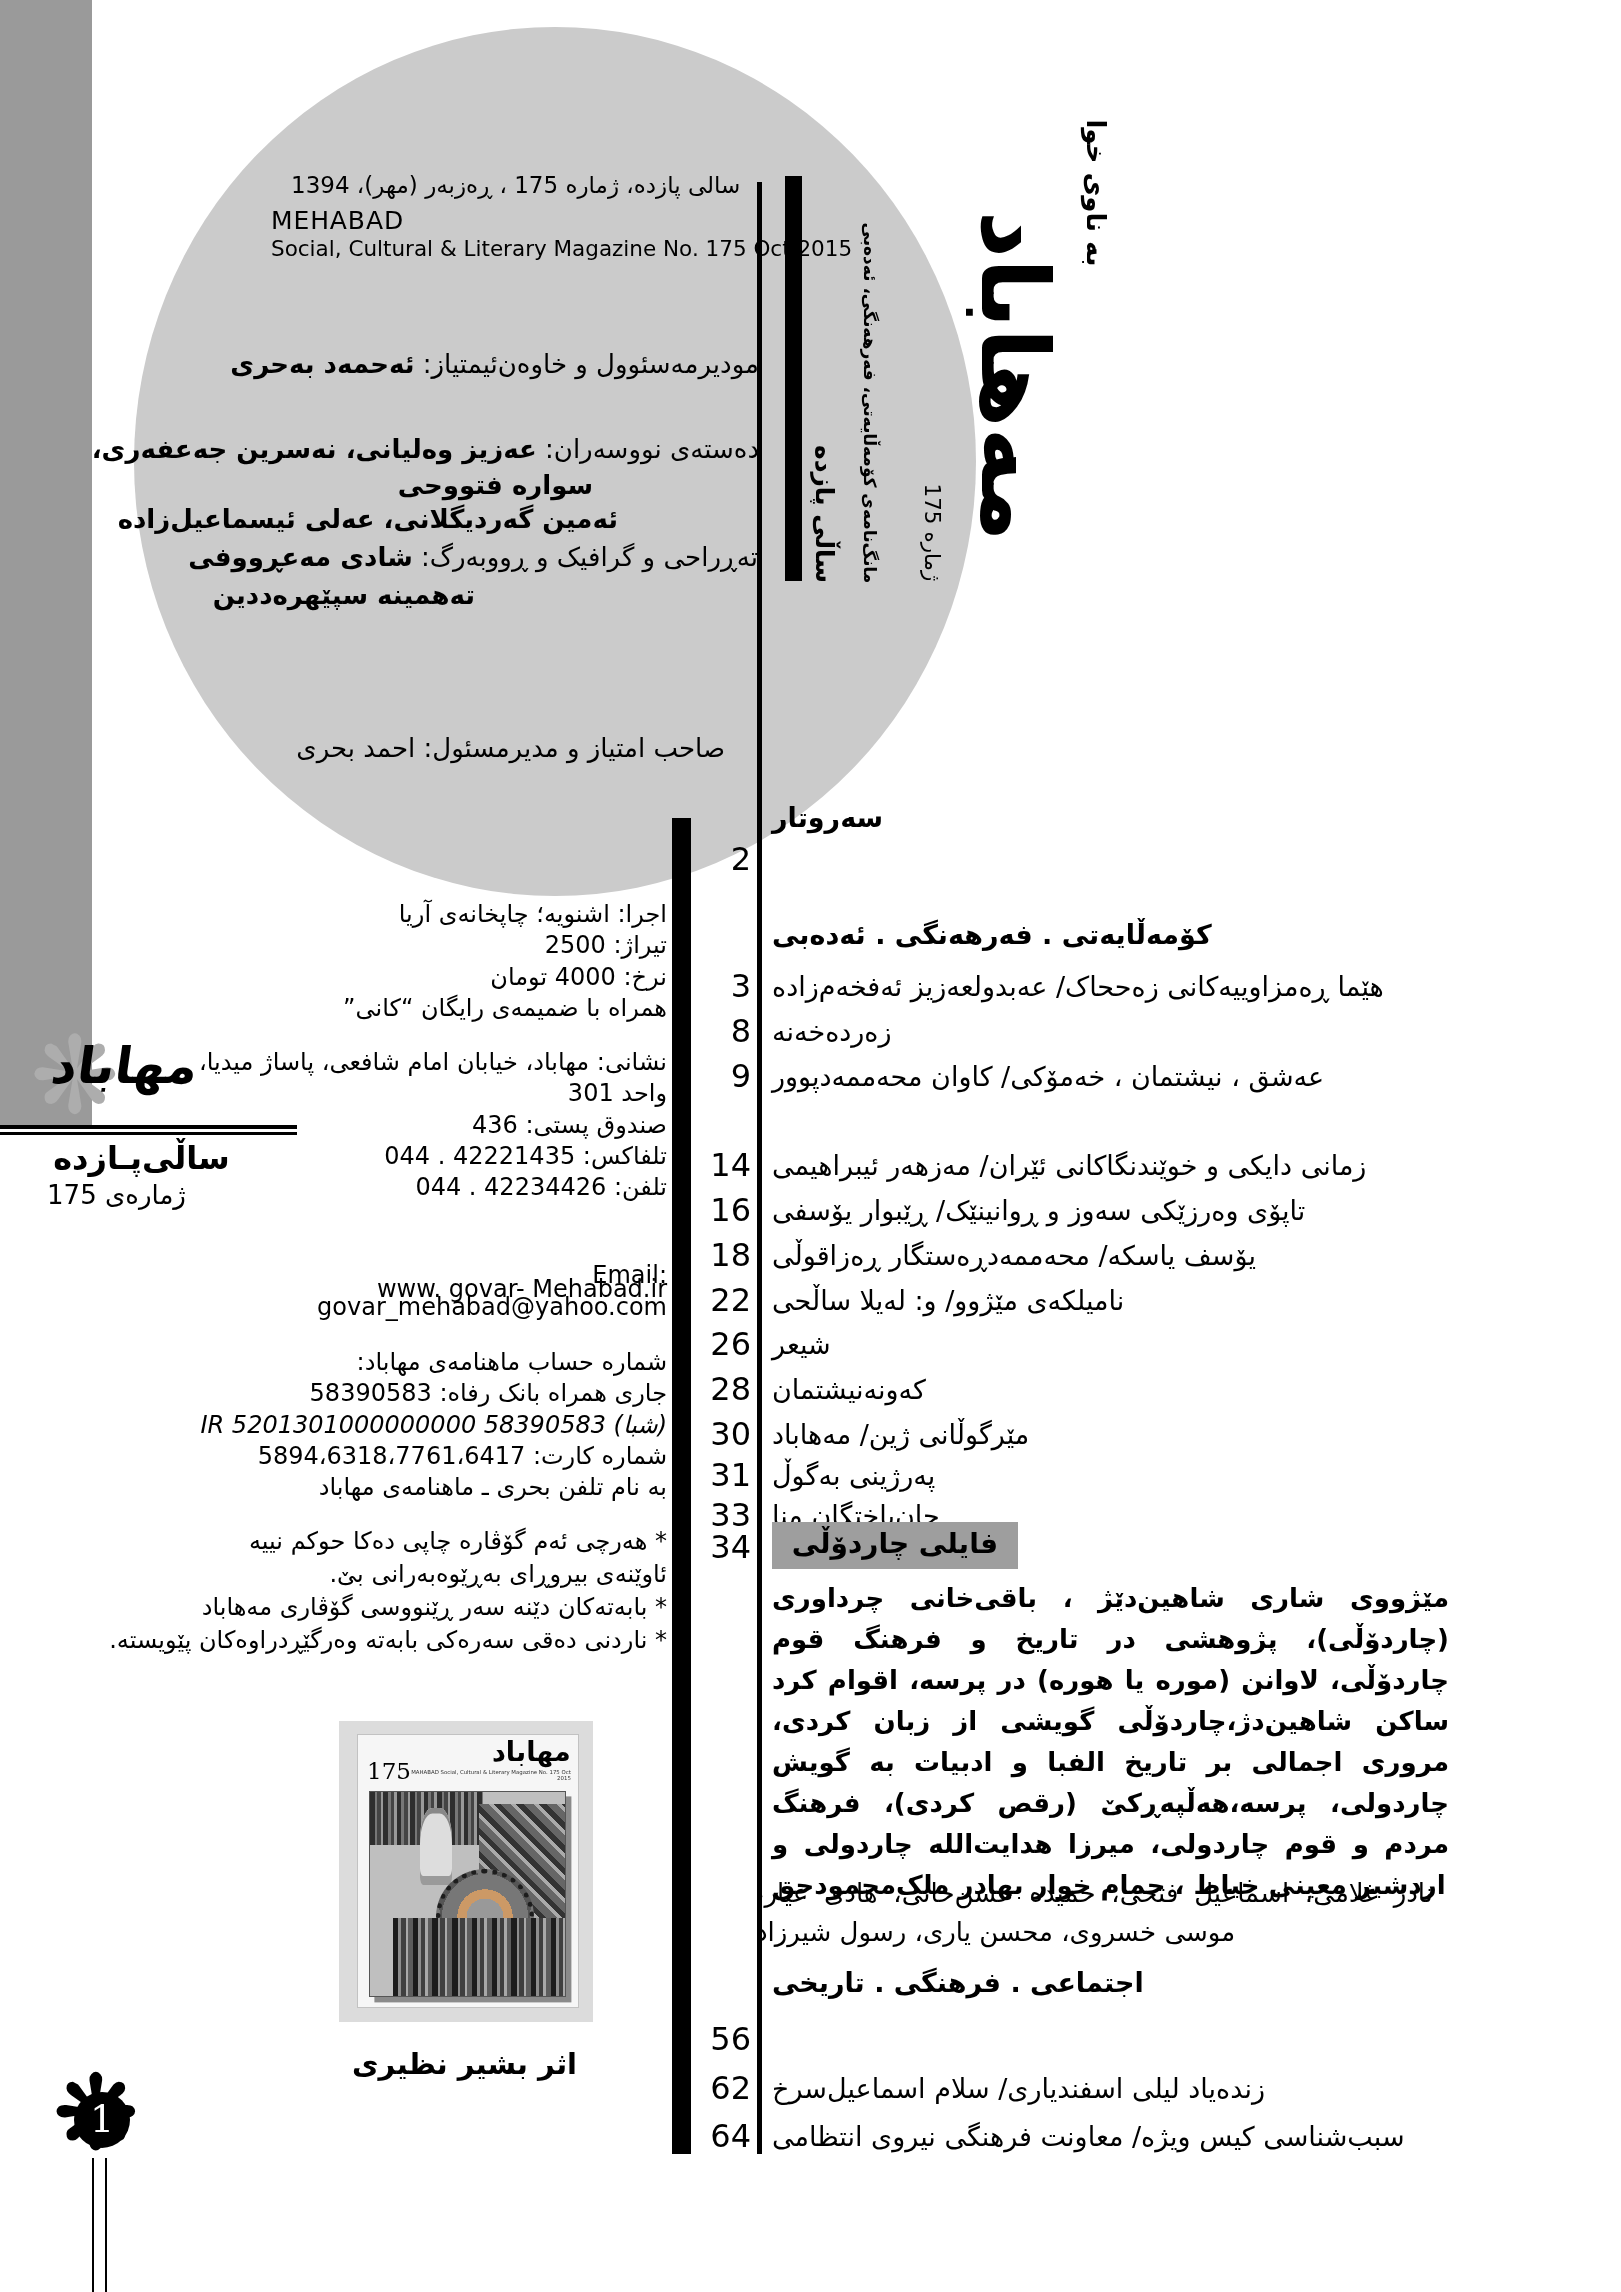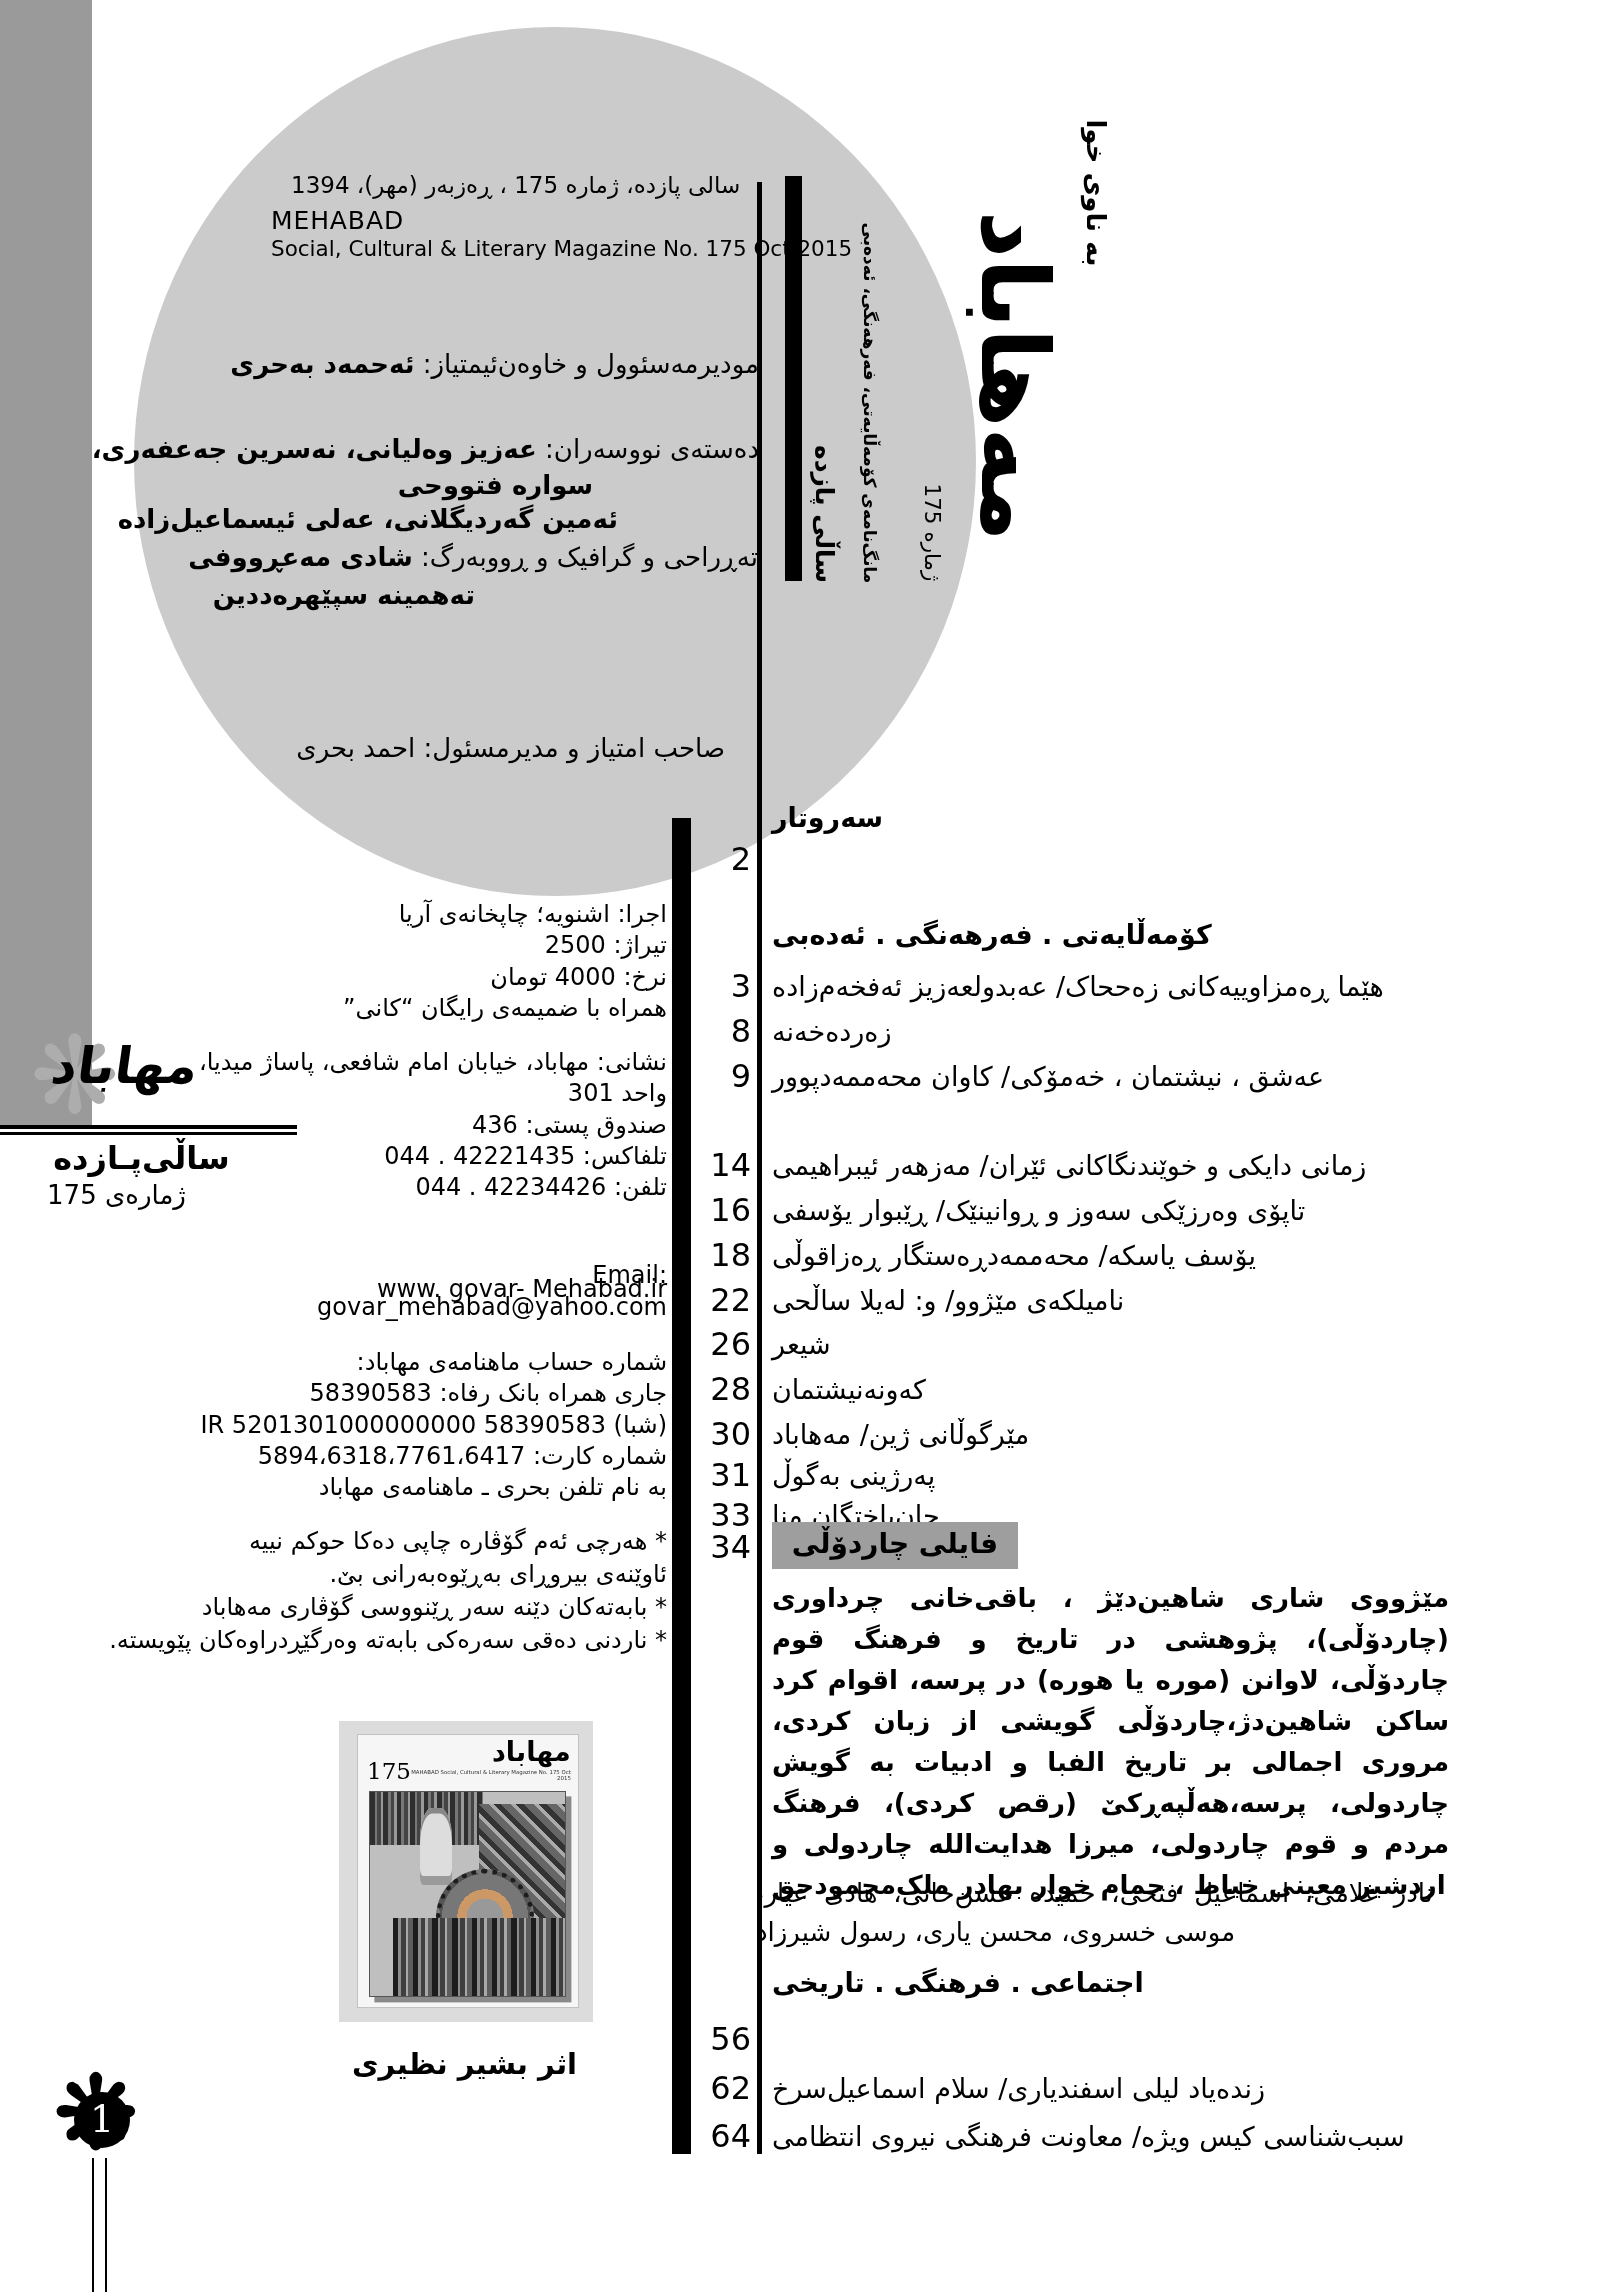--- a/index.html
+++ b/index.html
@@ -119,21 +119,21 @@
   <div class="abs rtl lc" style="top:1048px;">نشانی: مهاباد، خیابان امام شافعی، پاساژ میدیا،</div>
   <div class="abs rtl lc" style="top:1079px;">واحد 301</div>
   <div class="abs rtl lc" style="top:1111px;">صندوق پستی: 436</div>
   <div class="abs rtl lc" style="top:1142px;">تلفاکس: 42221435 . 044</div>
   <div class="abs rtl lc" style="top:1173px;">تلفن: 42234426 . 044</div>
   <div class="abs lc" style="top:1229px;margin-top:46px;">www. govar- Mehabad.ir</div>
   <div class="abs lc" style="top:1261px;">Email:</div>
   <div class="abs lc" style="top:1293px;">govar_mehabad@yahoo.com</div>
   <div class="abs rtl lc" style="top:1348px;">شماره حساب ماهنامه‌ی مهاباد:</div>
   <div class="abs rtl lc" style="top:1379px;">جاری همراه  بانک رفاه: 58390583</div>
-  <div class="abs rtl lc" style="top:1411px;">(شبا)   IR 5201301000000000 58390583</div>
+  <div class="abs rtl lc" style="top:1411px;font-style:italic;">(شبا)   IR 5201301000000000 58390583</div>
   <div class="abs rtl lc" style="top:1442px;">شماره کارت: 5894،6318،7761،6417</div>
   <div class="abs rtl lc" style="top:1473px;">به نام تلفن بحری ـ ماهنامه‌ی مهاباد</div>
   <div class="abs rtl lc" style="top:1527px;">* هەرچی ئەم گۆڤاره چاپی دەکا حوکم نییه</div>
   <div class="abs rtl lc" style="top:1560px;">ئاوێنەی بیروڕای بەڕێوەبەرانی بێ.</div>
   <div class="abs rtl lc" style="top:1593px;">* بابەتەکان دێنه سەر ڕێنووسی گۆڤاری مەهاباد</div>
   <div class="abs rtl lc" style="top:1626px;">* ناردنی دەقی سەرەکی بابەته وەرگێڕدراوەکان پێویسته.</div>
 
   <div class="abs toc-head" style="top:802px;">سەروتار</div>
   <div class="abs toc-row" style="top:840px;">
     <span class="toc-num">2</span>

